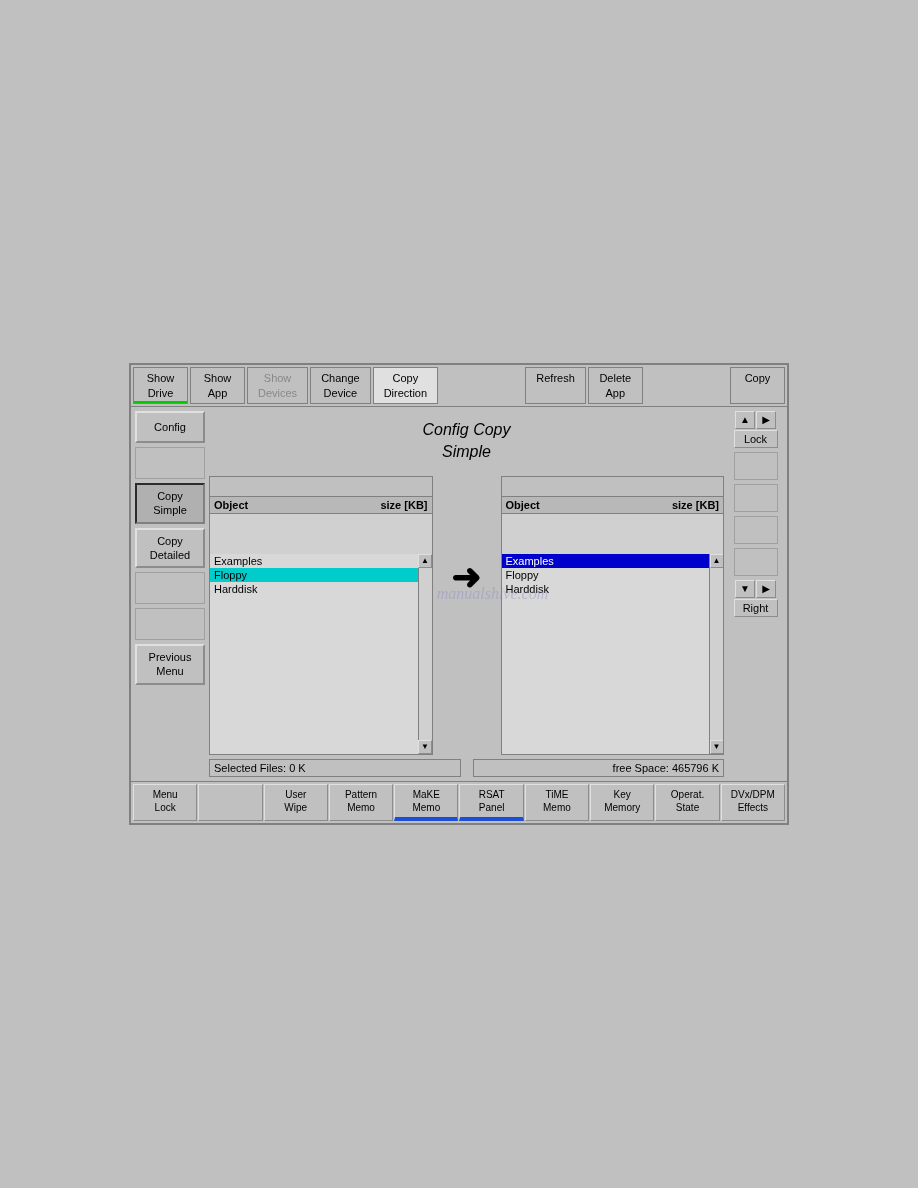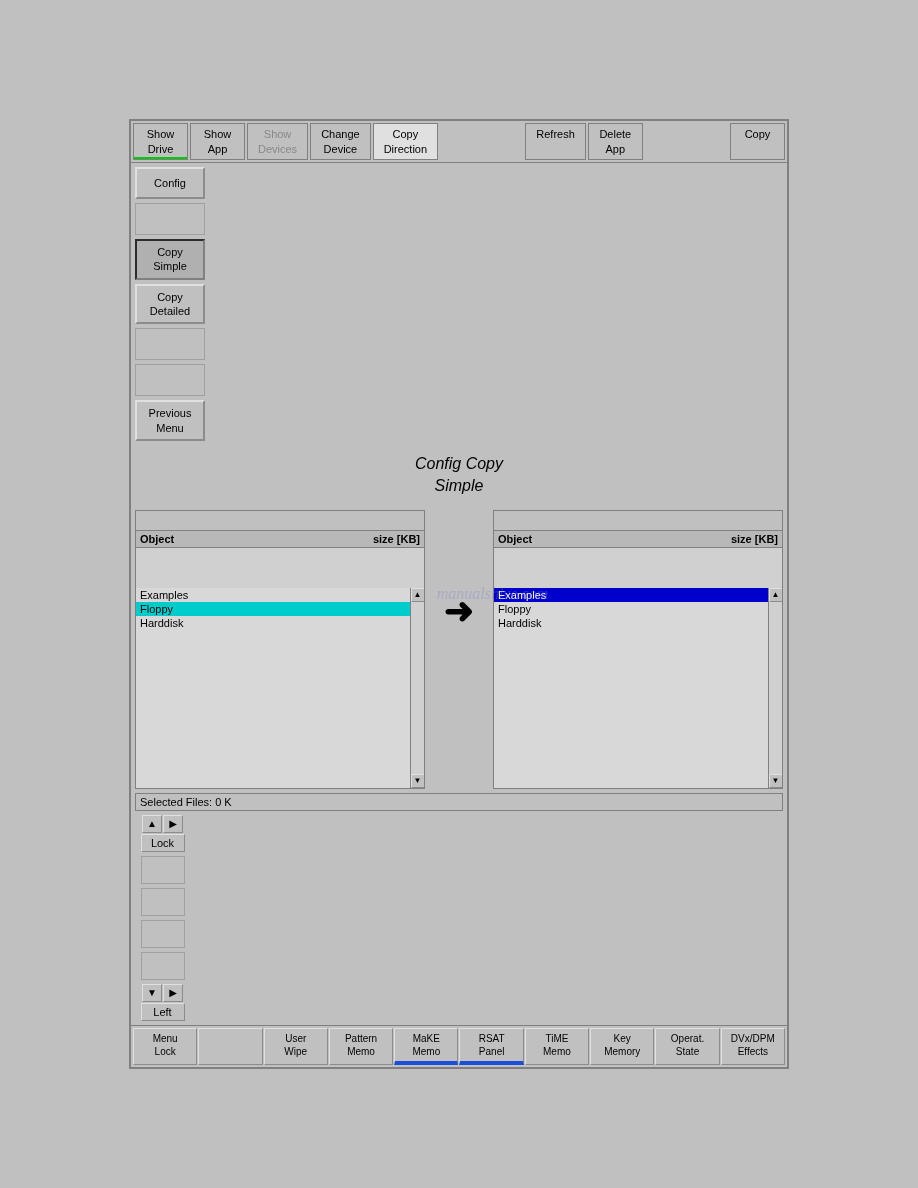--- a/index.html
+++ b/index.html
@@ -55,21 +55,20 @@
       color: #888;
     }
     .toolbar-spacer {
       flex: 1;
     }
     
     .content-area {
       display: flex;
       padding: 4px;
       gap: 4px;
-      flex-direction: column;
     }
     
     .left-sidebar {
       display: flex;
       flex-direction: column;
       gap: 4px;
       width: 70px;
       flex-shrink: 0;
     }
     .sidebar-btn {
@@ -392,20 +391,21 @@
               <div style="flex:1;background:#d0d0d0;width:100%;"></div>
               <div class="scroll-arrow">▼</div>
             </div>
           </div>
         </div>
 
       </div>
 
       <div class="status-row">
         <div class="status-left">Selected Files: 0 K</div>
+        <div class="status-right">free Space: 465796 K</div>
       </div>
 
     </div>
 
     <div class="right-sidebar">
 
       <div class="right-nav-group">
         <div class="nav-arrows">
           <div class="nav-arrow-btn">▲</div>
           <div class="nav-arrow-btn">▶</div>
@@ -416,21 +416,21 @@
       <div class="right-empty-btn"></div>
       <div class="right-empty-btn"></div>
       <div class="right-empty-btn"></div>
       <div class="right-empty-btn"></div>
 
       <div class="right-nav-group">
         <div class="nav-arrows">
           <div class="nav-arrow-btn">▼</div>
           <div class="nav-arrow-btn">▶</div>
         </div>
-        <div class="nav-label-btn">Left</div>
+        <div class="nav-label-btn">Right</div>
       </div>
     </div>
 
   </div>
 
   <div class="bottom-toolbar">
     <div class="bottom-btn">Menu<br>Lock</div>
     <div class="bottom-btn"></div>
     <div class="bottom-btn">User<br>Wipe</div>
     <div class="bottom-btn">Pattern<br>Memo</div>

